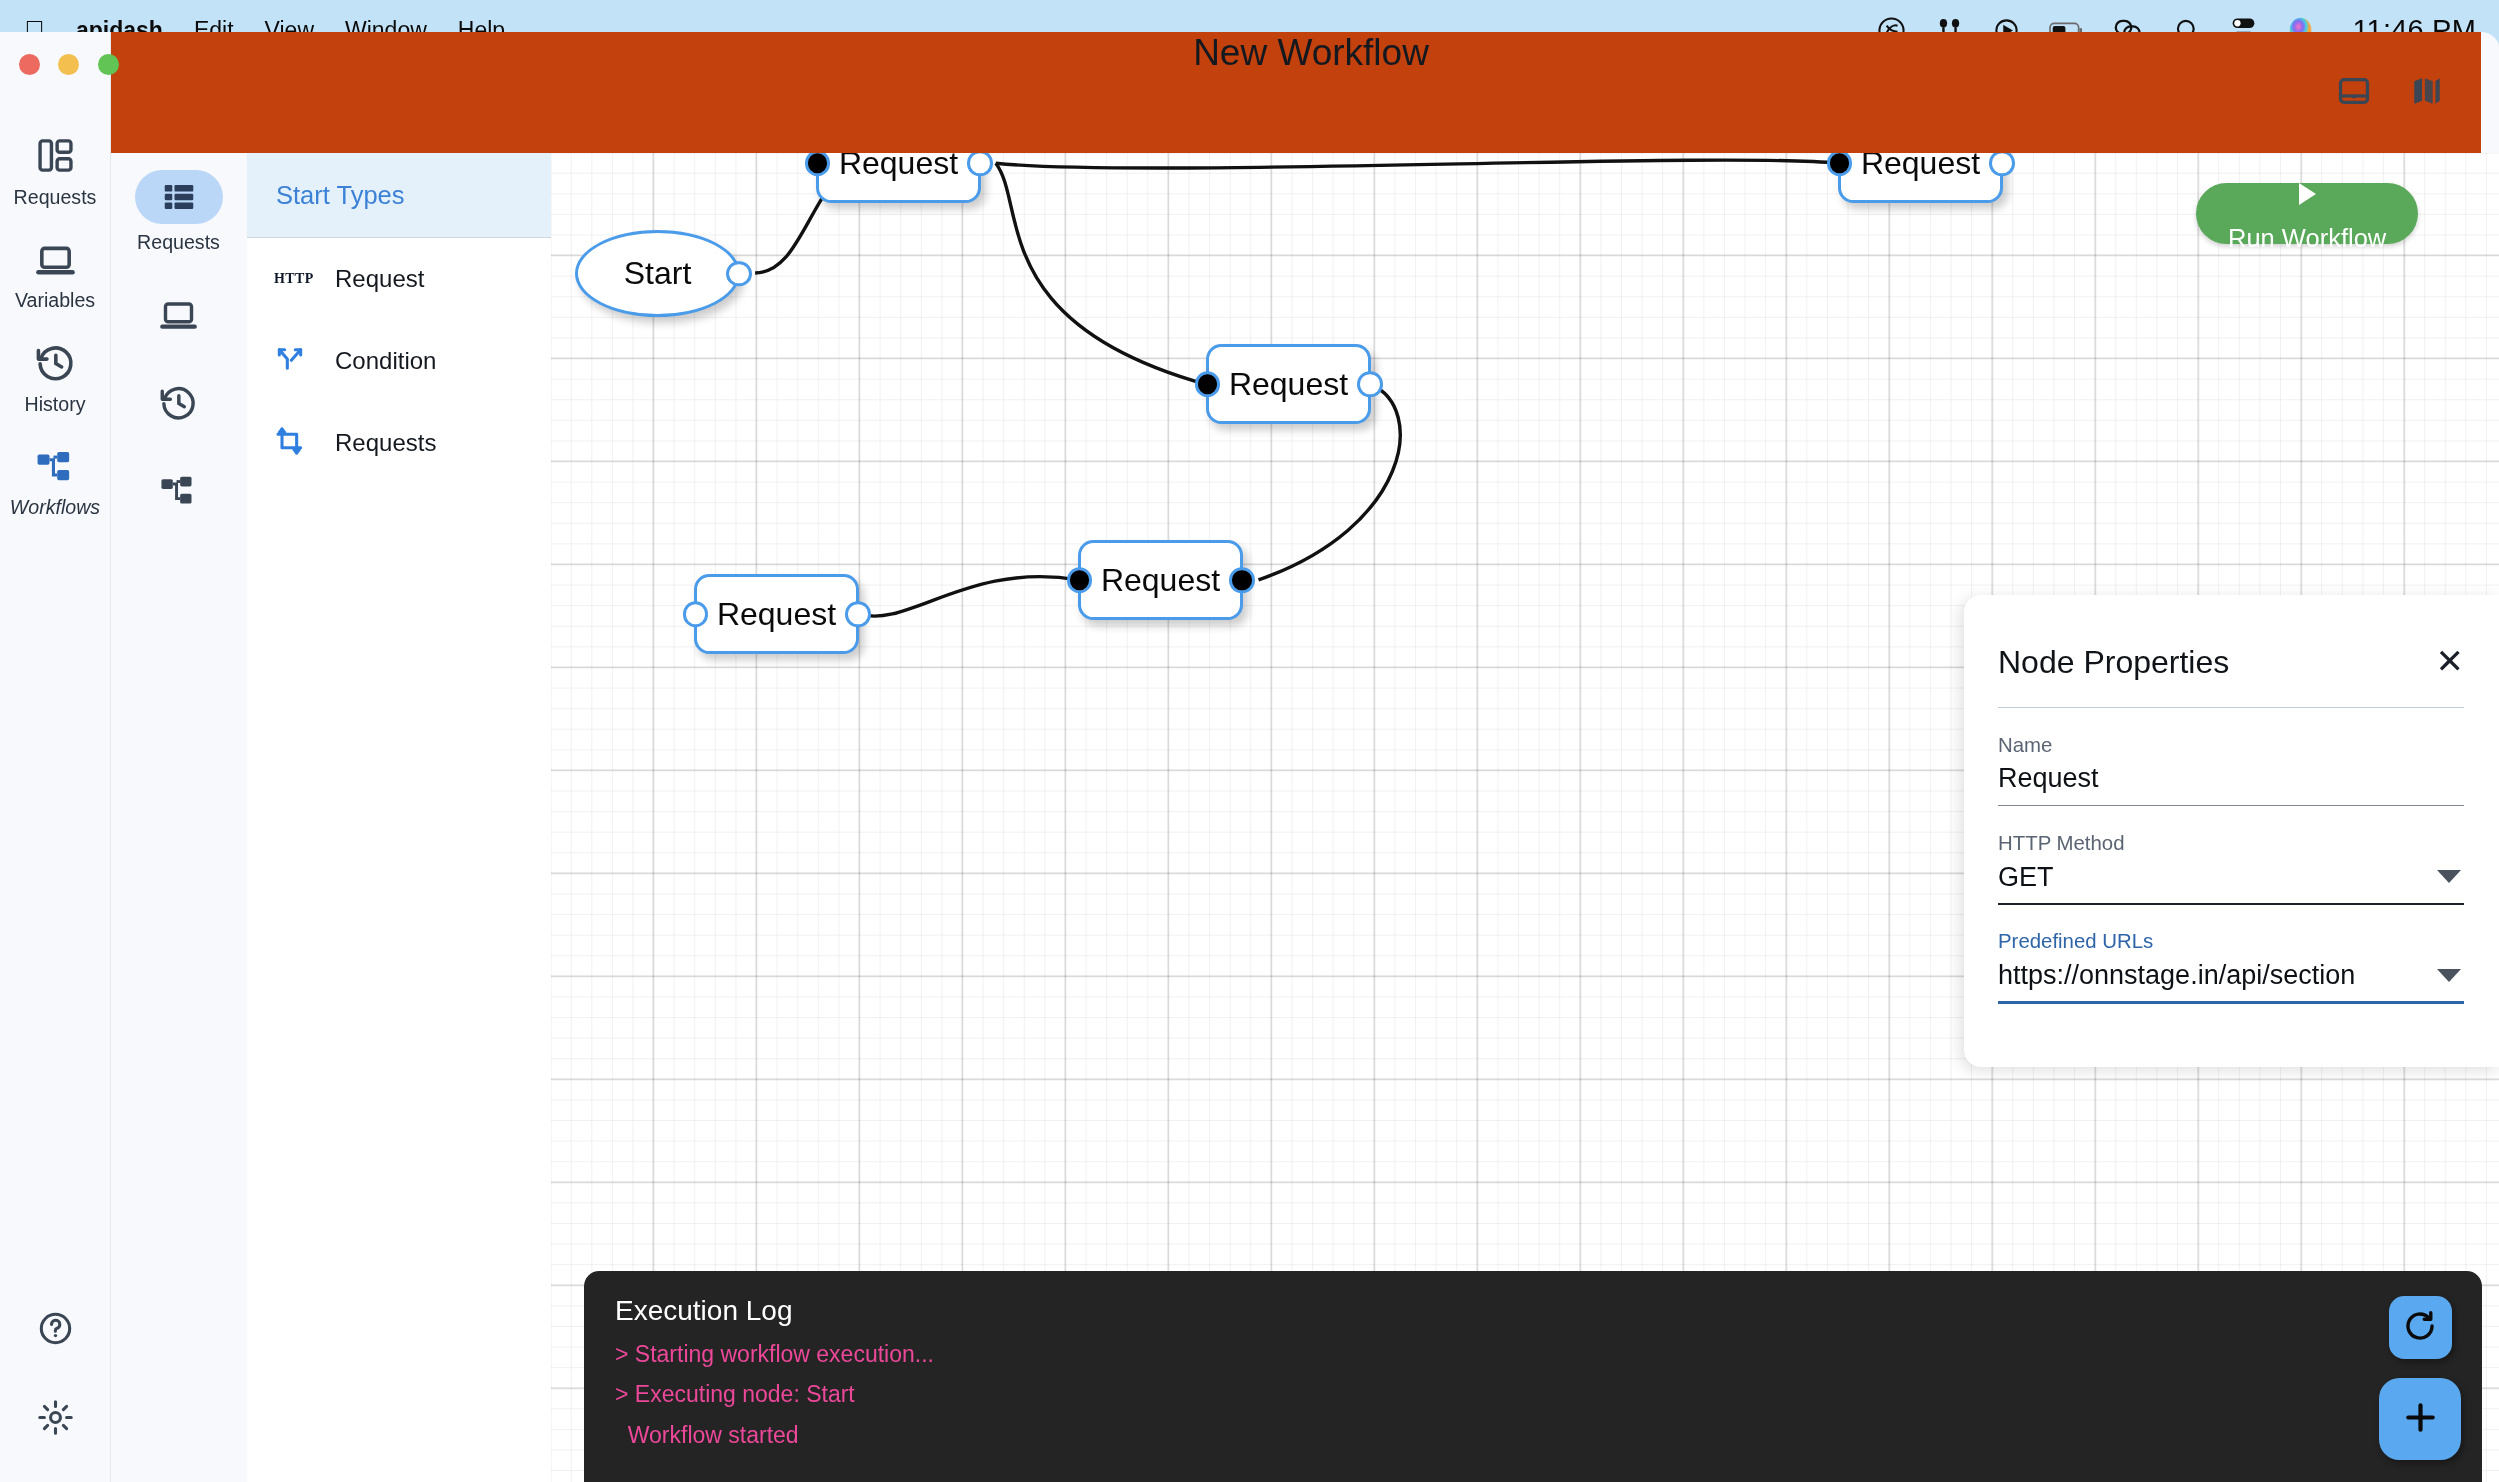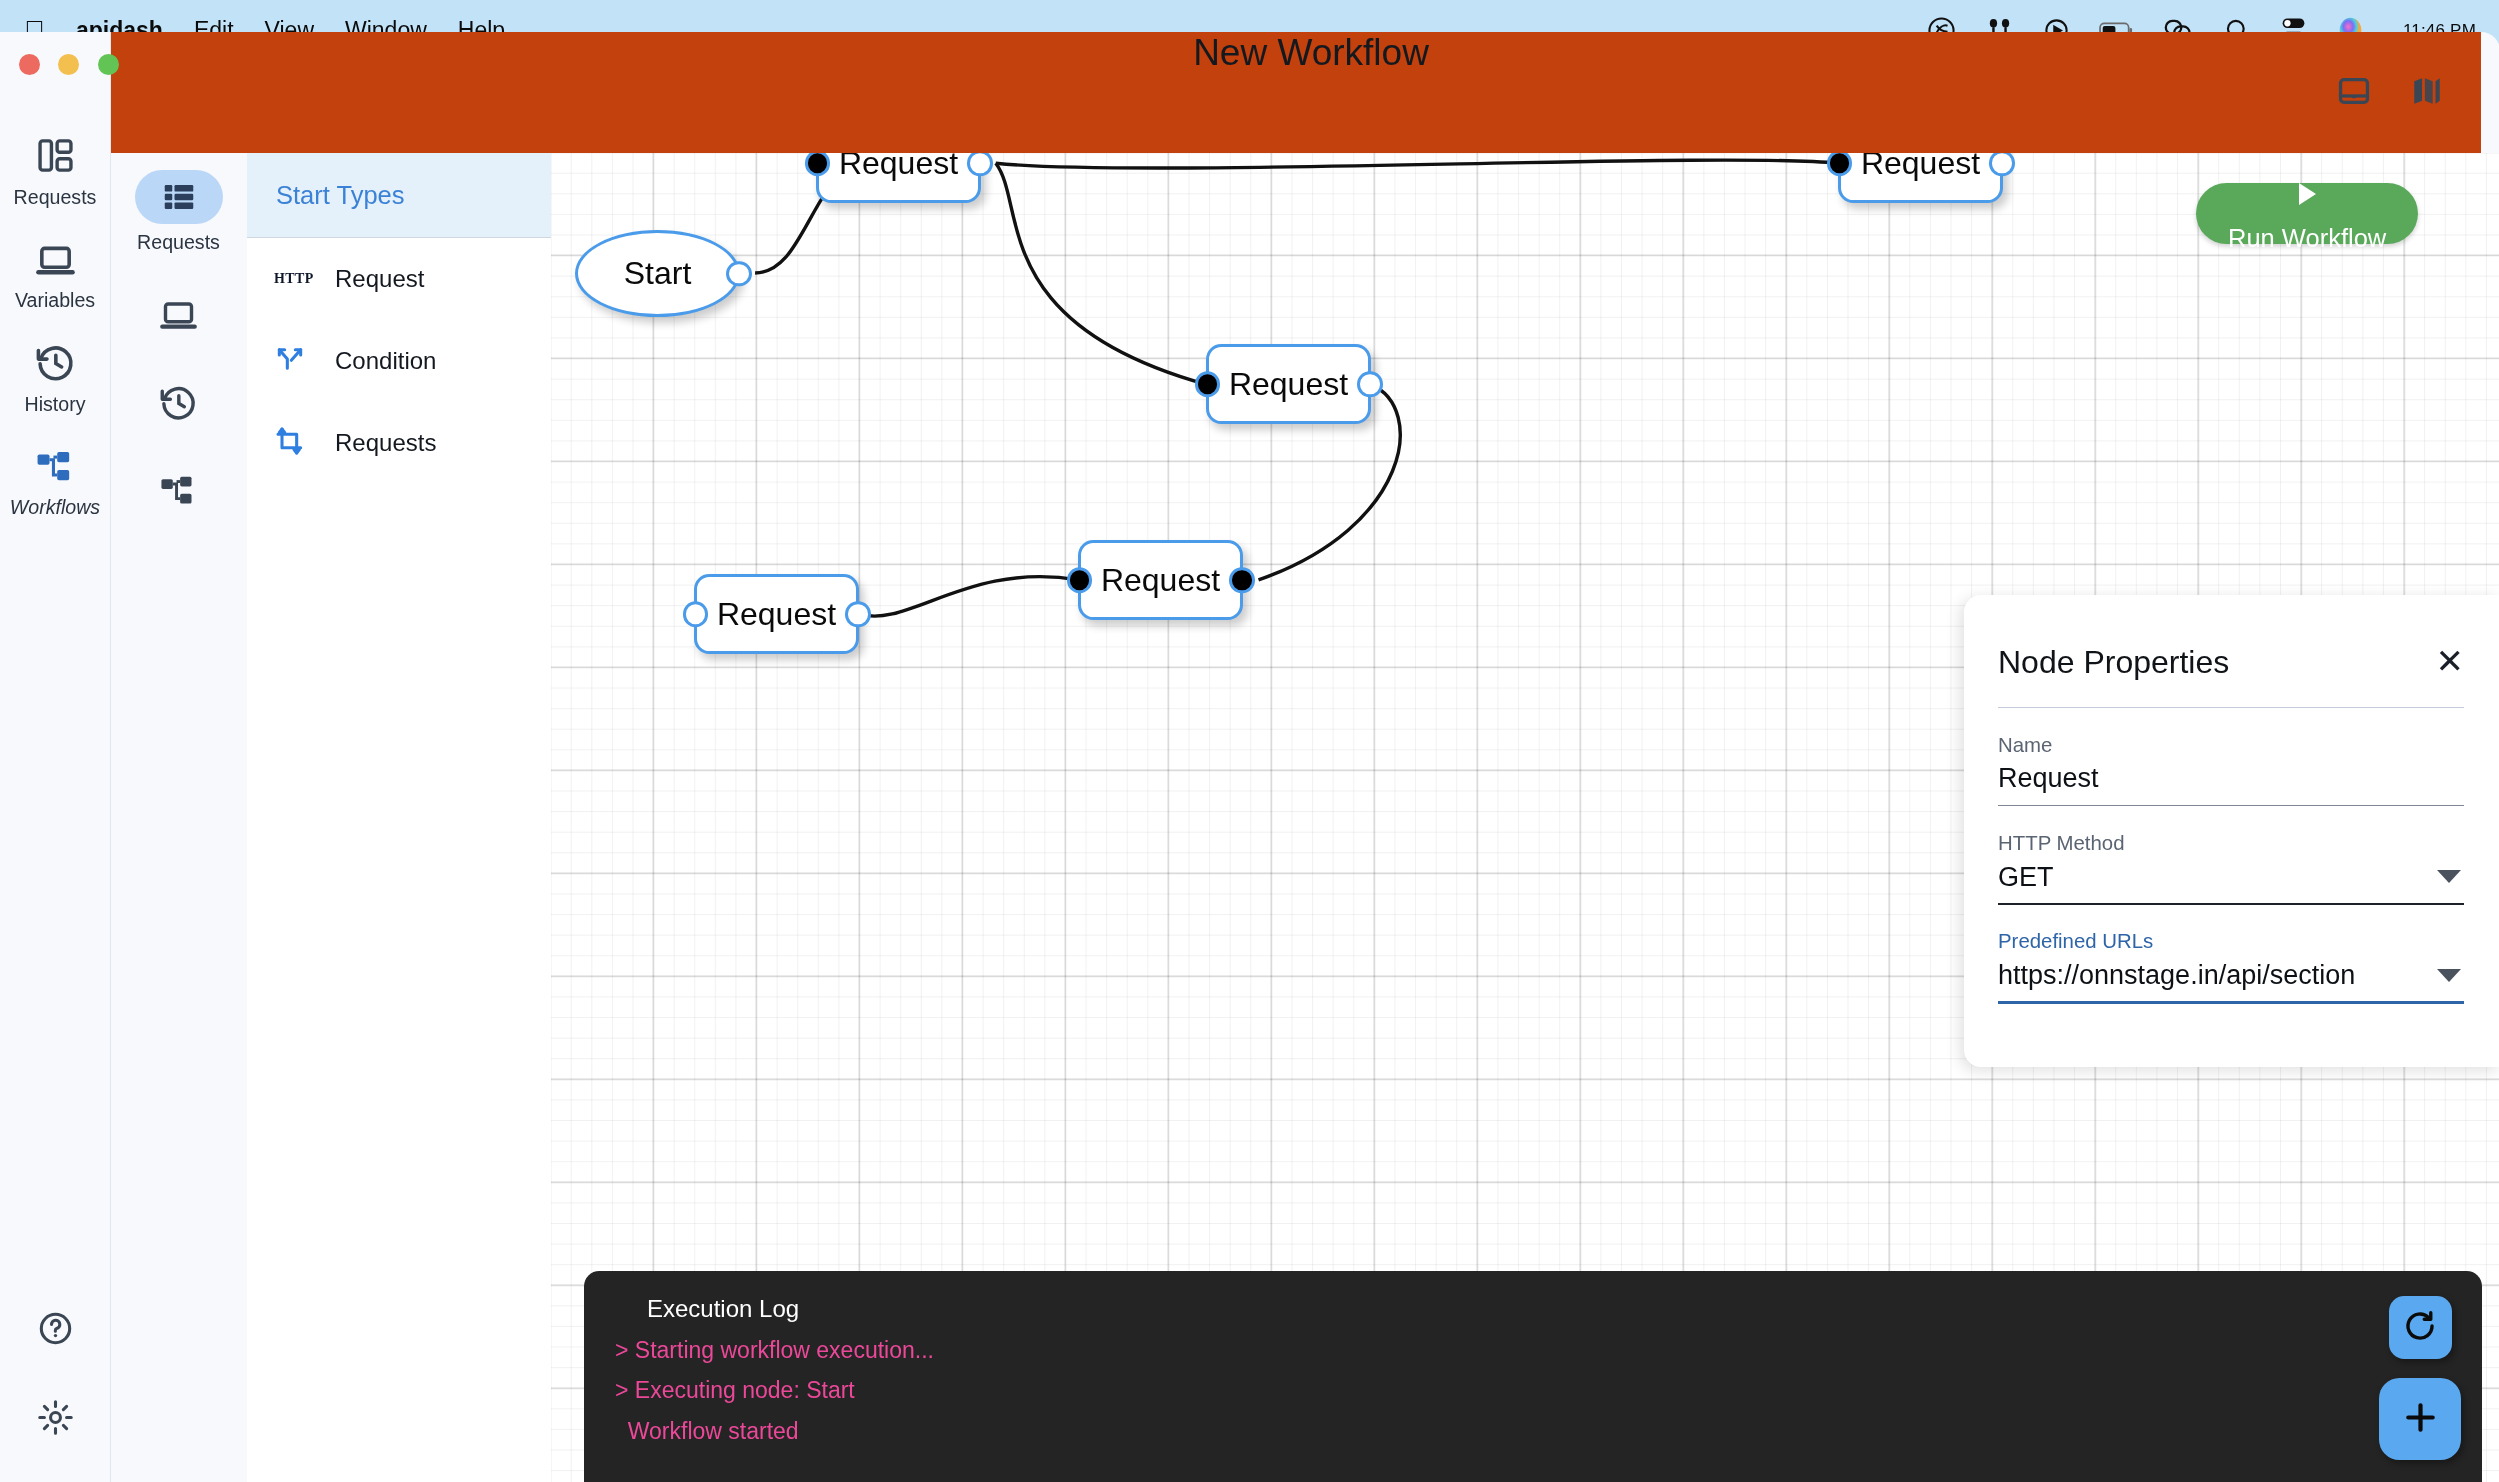--- a/index.html
+++ b/index.html
@@ -18,21 +18,21 @@
     display: flex; align-items: center;
     padding: 0 24px;
     font-size: 23px; color: #0b0b0b;
   }
   #menubar .apple { font-size: 28px; line-height: 1; margin-right: 31px; }
   #menubar .mi { margin-right: 31px; white-space: nowrap; }
   #menubar .mi.bold { font-weight: bold; }
   #menubar .spacer { flex: 1; }
   #menubar .status { display: flex; align-items: center; gap: 29px; }
   #menubar .status svg { display: block; }
-  #menubar .clock { font-size: 17px; margin-left: 8.5px; letter-spacing: 0.2px; }
+  #menubar .clock { font-size: 29px; margin-left: 8.5px; letter-spacing: 0.2px; }
 
   
   #window {
     position: absolute; top: 32px; left: 0;
     width: 2500px; height: 1450px;
     background: #f7f9fc;
     border-top-left-radius: 18.7px; border-top-right-radius: 18.7px;
     overflow: hidden;
   }
 
@@ -200,21 +200,21 @@
 
   
   #log {
     position: absolute; top: 1271px; left: 584px;
     width: 1898px; height: 212px;
     background: #242424;
     border-top-left-radius: 15.3px; border-top-right-radius: 15.3px;
     padding: 24px 31px;
     z-index: 26;
   }
-  #log-title { font-size: 24px; color: #ffffff; margin-left: 32px; }
+  #log-title { font-size: 28px; color: #ffffff; }
   .log-line { font-size: 23px; color: #ec4899; margin-top: 13.6px; white-space: pre; }
 
   
   #fabs { position: absolute; top: 1296px; left: 2379px; z-index: 32; display: flex; flex-direction: column; align-items: center; gap: 18.7px; }
   .fab {
     background: #5aa9f0; border: none; border-radius: 15.3px;
     display: flex; align-items: center; justify-content: center;
     cursor: pointer; box-shadow: 2.6px 3.4px 6.8px rgba(0,0,0,.3);
   }
   .fab.small { width: 63px; height: 63px; }

